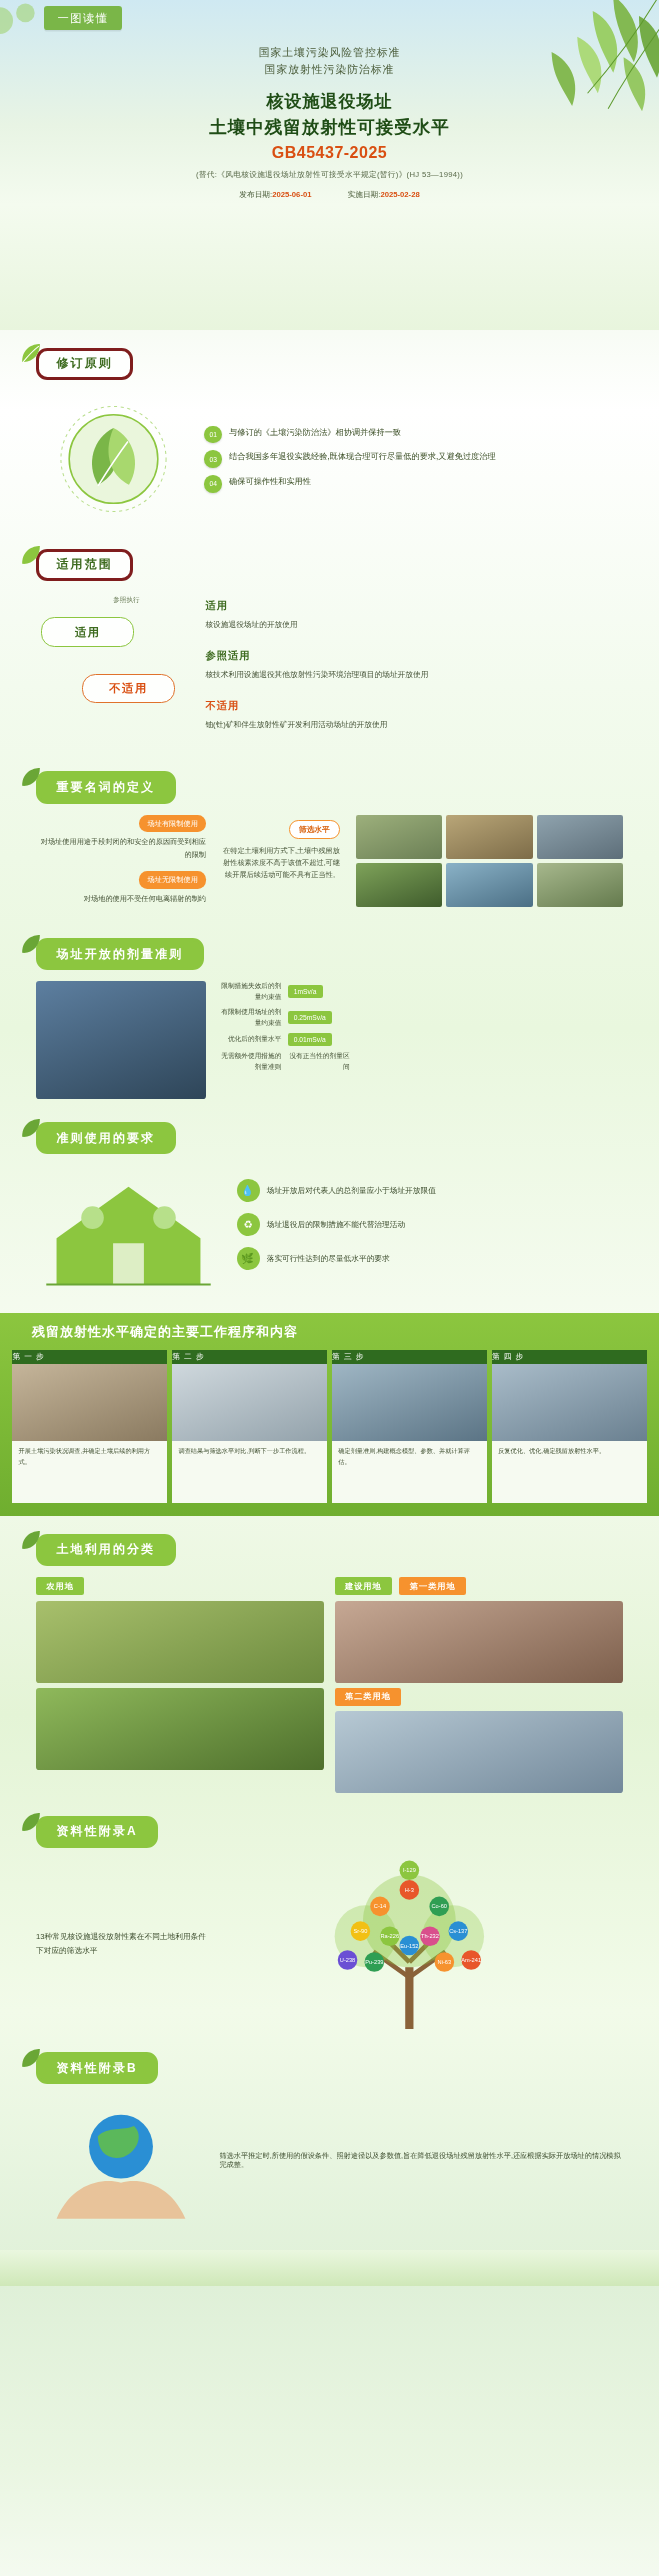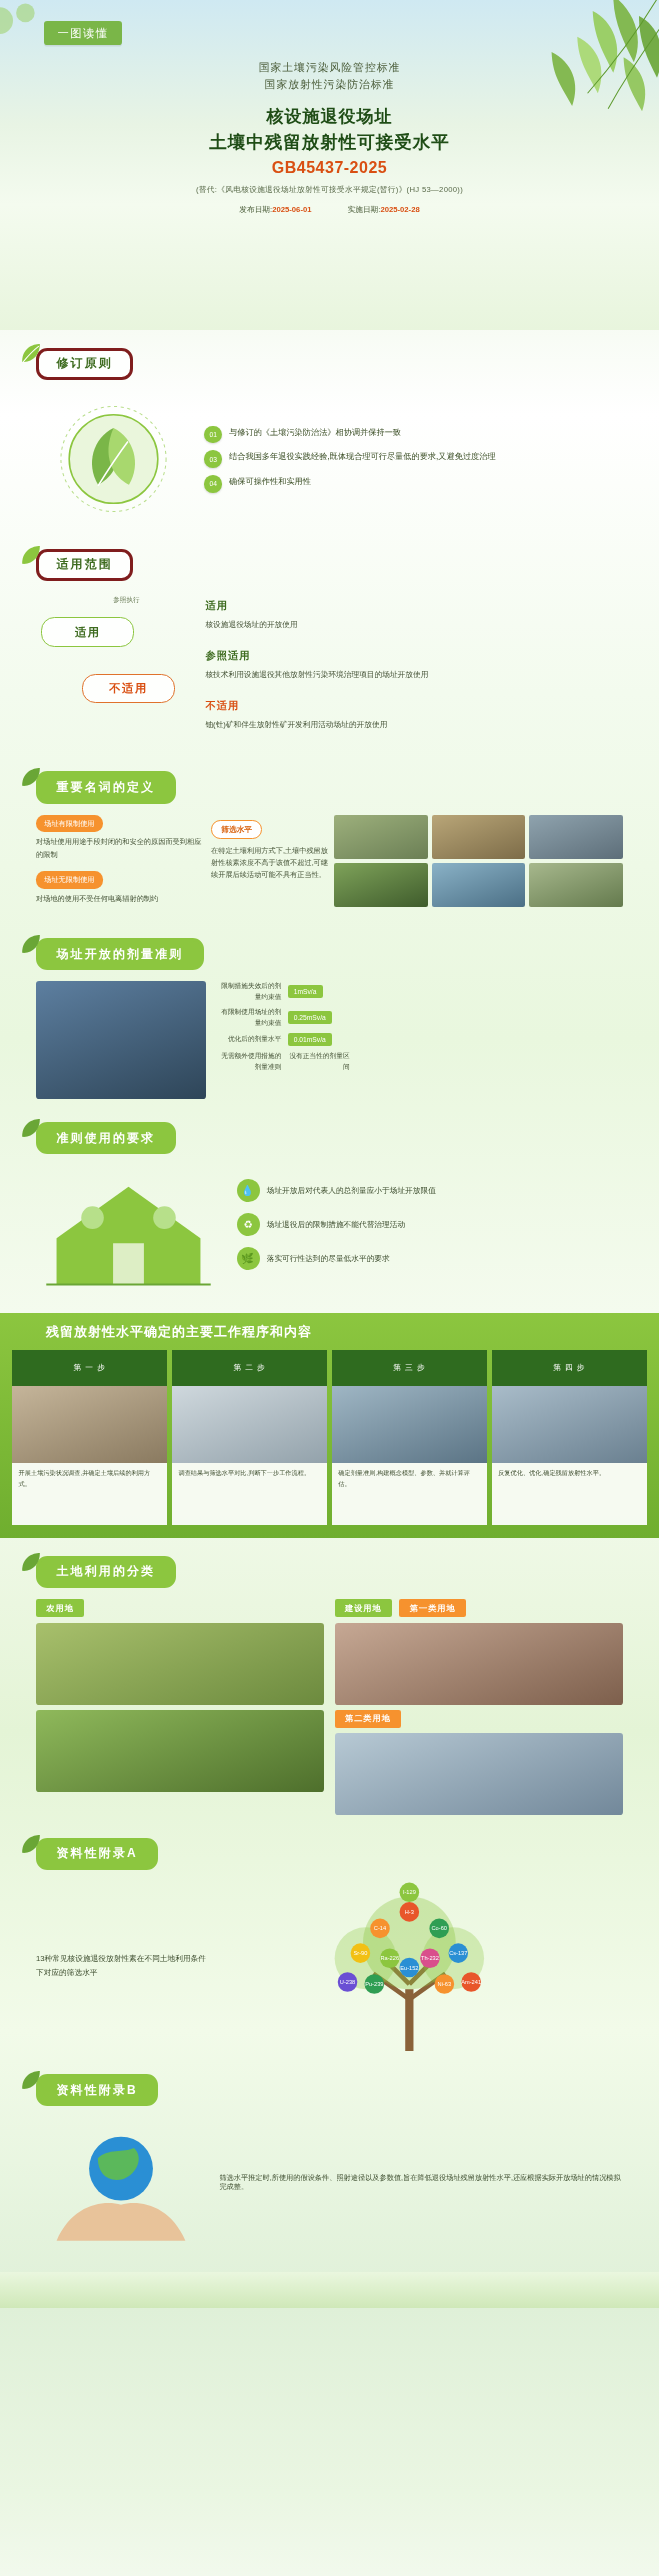--- a/index.html
+++ b/index.html
@@ -5,21 +5,21 @@
   * { box-sizing: border-box; margin: 0; padding: 0; }
   body {
     width: 659px;
     font-family: "Liberation Sans", sans-serif;
     background: linear-gradient(180deg,#dff0d8 0%,#eaf6e2 8%,#ffffff 18%,#f3fbee 30%,#e9f7de 45%,#f7fcf2 60%,#e4f4d6 75%,#f2fbe9 88%,#dff0d8 100%);
     color: #2d3a24;
   }
   .page { width: 659px; position: relative; overflow: hidden; }
 
   
-  .header { position: relative; height: 330px; padding-top: 21px;
+  .header { position: relative; height: 330px; padding-top: 6px;
     background: linear-gradient(180deg,#cfe9f2 0%,#e8f4e4 38%,#f4fbef 62%,#e8f5dd 100%); }
   .ribbon { display:inline-block; margin-left: 44px; background:#7ab648; color:#fff;
     font-size: 11.3px; letter-spacing: 1.5px; padding: 4.6px 13.4px; border-radius: 3.1px;
     box-shadow: 0 1.5px 0 rgba(0,0,0,.08); }
   .ribbon::after { content:""; }
   .std-lines { text-align:center; margin-top: 13.4px; color:#4b5d3a; }
   .std-lines div { font-size: 10.8px; line-height: 17.5px; letter-spacing: 1px; }
   .big-title { text-align:center; margin-top: 11.3px; }
   .big-title .l1 { font-size: 17px; font-weight: bold; color:#1f4d16; letter-spacing: 1px; line-height: 24px;}
   .big-title .l2 { font-size: 17.5px; font-weight: bold; color:#1f4d16; letter-spacing: 1px; line-height: 26px;}
@@ -61,21 +61,21 @@
   .pill-wrap1 { margin: 24px 0 0 5.2px; }
   .pill-wrap2 { margin: 27px 0 0 46px; }
   .arrow-note { position:absolute; left: 77px; top: 3.1px; font-size: 6.7px; color:#6b7d58; }
   .scope-right { flex:1; padding-top: 5.2px; }
   .scope-block { margin-bottom: 17.5px; }
   .scope-block h4 { font-size: 10.3px; color:#3d6b1f; margin-bottom: 5.2px; letter-spacing: 1px; }
   .scope-block h4.red { color:#d94f12; }
   .scope-block p { font-size: 7.7px; line-height: 13.4px; color:#445236; max-width: 330px;}
 
   
-  .defs { display:flex; padding: 4.1px 36px 0 36px; gap: 5px; }
+  .defs { display:flex; padding: 4.1px 36px 0 36px; gap: 16px; text-align: right; }
   .defs-left { width: 170px; flex:none; }
   .def-chip { display:inline-block; background:#f6922e; color:#fff; font-size: 7.2px;
     border-radius: 8.2px; padding: 3.6px 8.2px; margin-bottom: 4.1px; }
   .def-body { font-size: 7.2px; line-height: 12.4px; color:#445236; margin-bottom: 10.3px; }
   .defs-mid { width: 118px; flex: none; padding-top: 5.2px; }
   .def-chip2 { display:inline-block; background:#fff; border:1px solid #f6922e; color:#d9620e;
     font-size: 7.7px; font-weight:bold; border-radius: 9.3px; padding: 3.6px 9.3px; margin-bottom: 5.2px; }
   .photo-grid { flex:1; display:grid; grid-template-columns: repeat(3, 1fr); gap: 4.1px; align-content:start; }
   .photo { height: 44px; border-radius: 2.1px; background-size: cover; }
 
@@ -91,24 +91,24 @@
   .req { display:flex; padding: 4.1px 36px 0 36px; gap: 15.5px; align-items:center;}
   .req-left { width: 185px; height: 129px; flex:none; position:relative; }
   .req-list { flex:1; }
   .req-item { display:flex; gap: 7.2px; align-items:center; margin-bottom: 11.3px; }
   .req-ic { width: 23px; height: 23px; border-radius: 50%; background:#8cc63f; color:#fff;
     display:flex; align-items:center; justify-content:center; font-size: 10.3px; flex:none; }
   .req-tx { font-size: 7.7px; line-height: 13px; color:#3b4b2c; }
 
   
   .band { background: linear-gradient(180deg,#8cc63f,#6fae2f); padding: 9.3px 0 13.4px; margin-top: 13.4px;}
-  .band h3 { color:#fff; font-size: 13px; text-align:left; margin-left: 46px; letter-spacing: 1px; }
+  .band h3 { color:#fff; font-size: 13px; text-align:left; margin-left: 32px; letter-spacing: 1px; }
   .steps4 { display:flex; gap: 5.2px; padding: 9.3px 12.4px 0; }
   .step4 { flex:1; }
-  .step4 .cap { background:#2f6b1f; color:#fff; font-size: 7.7px; text-align:center; padding: 13px 0; letter-spacing: 1px;}
+  .step4 .cap { background:#2f6b1f; color:#fff; font-size: 7.7px; padding: 2px 0; letter-spacing: 1px;}
   .step4 .img { height: 77px; background-size: cover; }
   .step4 .tx { background:#ffffffee; font-size: 6.2px; line-height: 10.8px; color:#3b4b2c; padding: 5.2px 6.2px; min-height: 62px;}
 
   
   .land { display:flex; padding: 4.1px 36px 0 36px; gap: 10.3px; font-weight: bold; }
   .land-col { flex:1; position:relative; }
   .land-chip { display:inline-block; background:#8cc63f; color:#fff; font-size:8.2px;
     padding: 3.6px 10.3px; border-radius: 2.1px; letter-spacing: 1px;}
   .land-chip.orange { background:#f6922e; }
   .land-img { height: 82px; border-radius: 3.1px; margin-top: 5.2px; background-size: cover;}
@@ -159,21 +159,21 @@
       <div>国家土壤污染风险管控标准</div>
       <div>国家放射性污染防治标准</div>
     </div>
 
     <div class="big-title">
       <div class="l1">核设施退役场址</div>
       <div class="l2">土壤中残留放射性可接受水平</div>
       <div class="code">GB45437-2025</div>
     </div>
 
-    <div class="replace-note">(替代:《风电核设施退役场址放射性可接受水平规定(暂行)》(HJ 53—2000))</div>
+    <div class="replace-note">(替代:《风电核设施退役场址放射性可接受水平规定(暂行)》(HJ 53—1994))</div>
 
     <div class="date-row">
       <div>
         <span>发布日期:</span><b>2025-06-01</b>
       </div>
       <div>
         <span>实施日期:</span><b>2025-02-28</b>
       </div>
     </div>
   </div>

